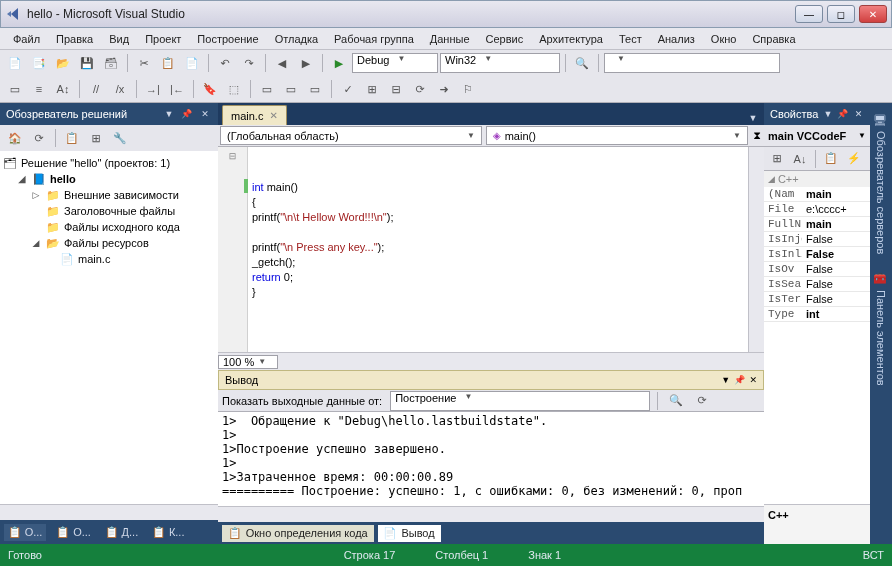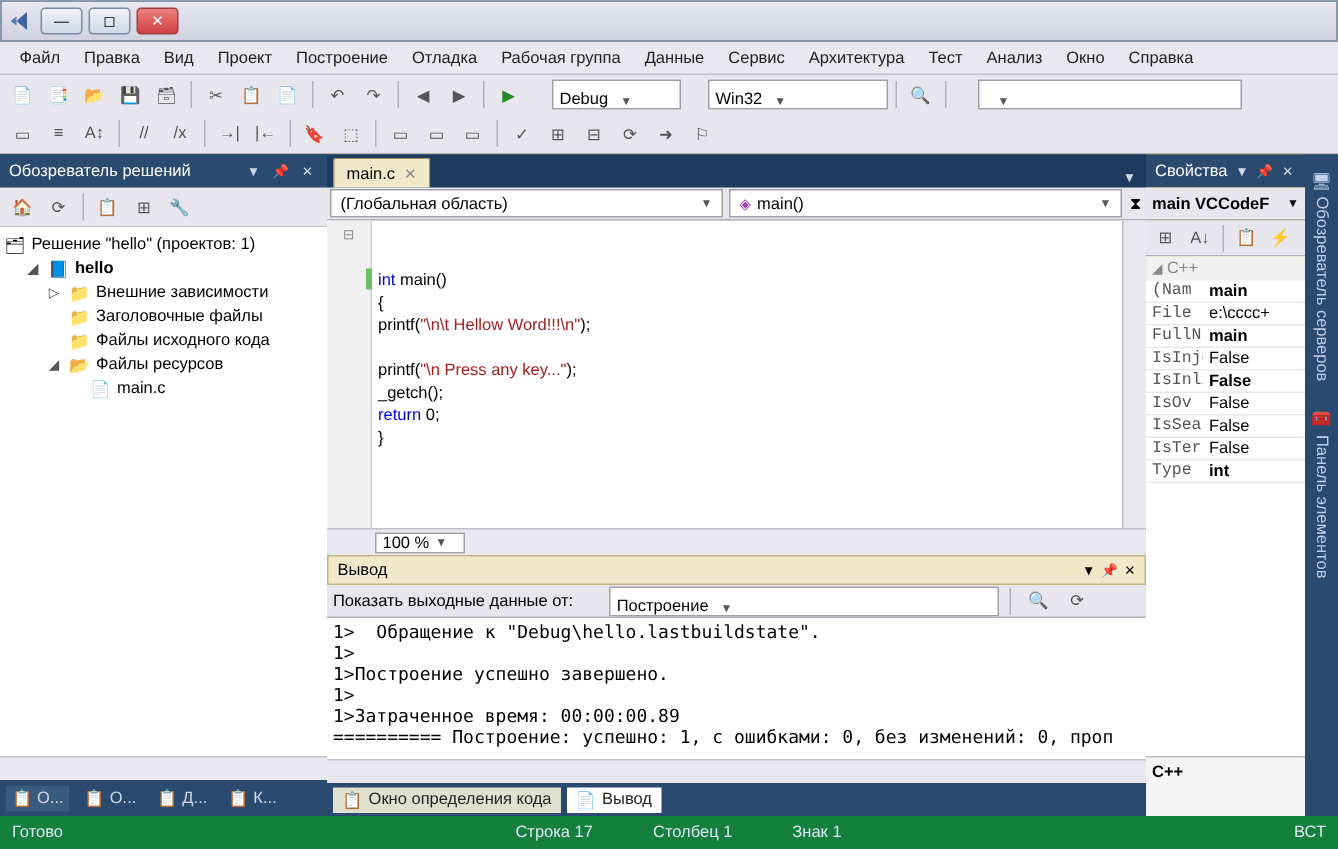--- a/index.html
+++ b/index.html
@@ -15,21 +15,21 @@
 
 
 .menubar { height: 22px; background: #e8e8ee; display: flex; align-items: center; padding: 0 6px; gap: 2px; border-bottom: 1px solid #c0c0c8; }
 .menuitem { padding: 2px 7px; cursor: pointer; color: #222; }
 
 
 .toolbars { background: #e6e6ec; border-bottom: 1px solid #b0b0b8; }
 .toolbar-row { height: 26px; display: flex; align-items: center; padding: 0 4px; gap: 2px; }
 .tbtn { width: 22px; height: 22px; border: 1px solid transparent; display: flex; align-items: center; justify-content: center; cursor: pointer; color: #555; border-radius: 2px; }
 .tsep { width: 1px; height: 18px; background: #b0b0b8; margin: 0 3px; }
-.tcombo { height: 20px; border: 1px solid #a0a0a8; background: #fff; padding: 0 4px; display: flex; align-items: flex-end; gap: 8px; cursor: pointer; font-size: 11px; margin-left: 16px; }
+.tcombo { height: 20px; border: 1px solid #a0a0a8; background: #fff; padding: 0 4px; display: flex; align-items: flex-start; gap: 8px; cursor: pointer; font-size: 11px; }
 .tcombo .arrow { font-size: 8px; color: #555; }
 .play { color: #2a8a2a; font-size: 11px; }
 
 
 .main { flex: 1; display: flex; min-height: 0; background: #1e3a5f; }
 
 
 .solpanel { width: 218px; display: flex; flex-direction: column; background: #1e3a5f; }
 .panel-title { height: 22px; background: #2a4a70; color: #fff; display: flex; align-items: center; padding: 0 6px; gap: 4px; }
 .panel-title .label { flex: 1; font-size: 11px; }
@@ -59,21 +59,21 @@
 .nav-combo { flex: 1; border: 1px solid #a0a0a8; background: #fff; margin: 1px 2px; display: flex; align-items: center; padding: 0 6px; cursor: pointer; gap: 4px; }
 .nav-combo .arrow { margin-left: auto; font-size: 8px; color: #555; }
 .purple-cube { color: #a040c0; font-size: 10px; }
 .editor { flex: 1; display: flex; background: #fff; min-height: 0; }
 .gutter { width: 30px; background: #f0f0f0; border-right: 1px solid #d0d0d0; }
 .gutter .collapse { height: 14px; display: flex; align-items:center; justify-content:center; font-size:9px; color:#888;}
 .code { flex: 1; font-family: Consolas, monospace; font-size: 13px; padding: 2px 4px; position: relative; white-space: pre; }
 .code .kw { color: #0000e0; }
 .code .str { color: #a02020; }
 .vscroll { width: 16px; background: #e8e8ee; border-left: 1px solid #c0c0c8; }
-.zoom-row { height: 18px; background: #e8e8ee; display: flex; align-items: center; border-top: 1px solid #c0c0c8; padding-left: 32px; }
+.zoom-row { height: 18px; background: #e8e8ee; display: flex; align-items: center; border-top: 1px solid #c0c0c8; }
 .zoom-combo { width: 60px; border: 1px solid #a0a0a8; padding: 0 4px; display: flex; align-items: center; gap: 4px; background: #fff; cursor: pointer;}
 .zoom-combo .arrow { font-size: 8px; color:#555;}
 .hscroll { flex: 1; }
 
 
 .outpanel { display: flex; flex-direction: column; height: 174px; }
 .out-title { height: 20px; background: #f0e8c8; display: flex; align-items: center; padding: 0 6px; gap: 4px; border: 1px solid #c0b880;}
 .out-title .label { flex: 1; font-size: 11px; }
 .out-toolbar { height: 22px; background: #e6e6ec; display: flex; align-items: center; padding: 0 4px; gap: 4px; border-bottom: 1px solid #b0b0b8;}
 .out-toolbar .lbl { padding-right: 4px; }
@@ -111,20 +111,21 @@
 </head>
 <body>
 
 <div class="titlebar">
   <span class="logo">
     <svg width="16" height="16" viewBox="0 0 16 16">
         <path d="M2 8 L6 5 L6 11 Z" fill="#5a7ab0"></path>
         <path d="M6 8 L13 2 L13 14 Z" fill="#4060a0"></path>
       </svg>
   </span>
+  <span class="title">hello - Microsoft Visual Studio</span>
   <div class="winbtns">
     <div class="winbtn">—</div>
     <div class="winbtn">◻</div>
     <div class="winbtn close">✕</div>
   </div>
 </div>
 
 <div class="menubar" id="menubar">
     <div class="menuitem">Файл</div>
     <div class="menuitem">Правка</div>

